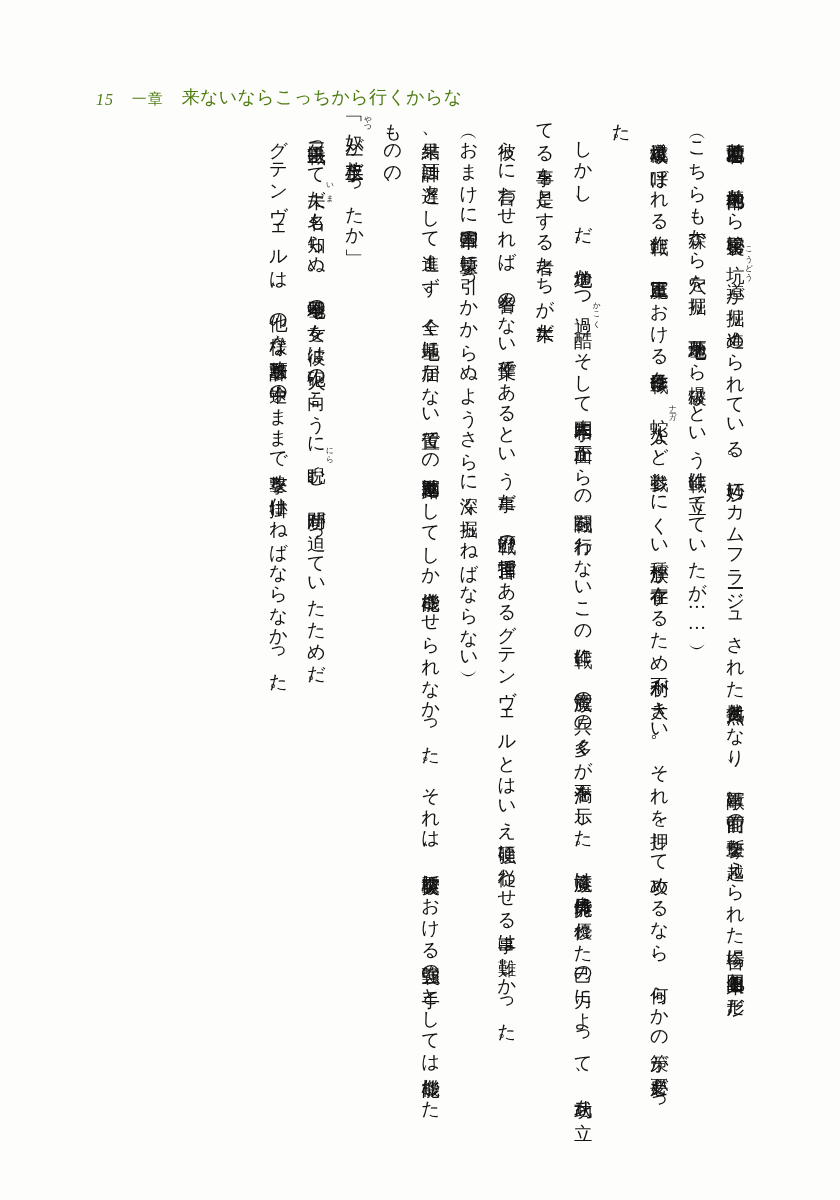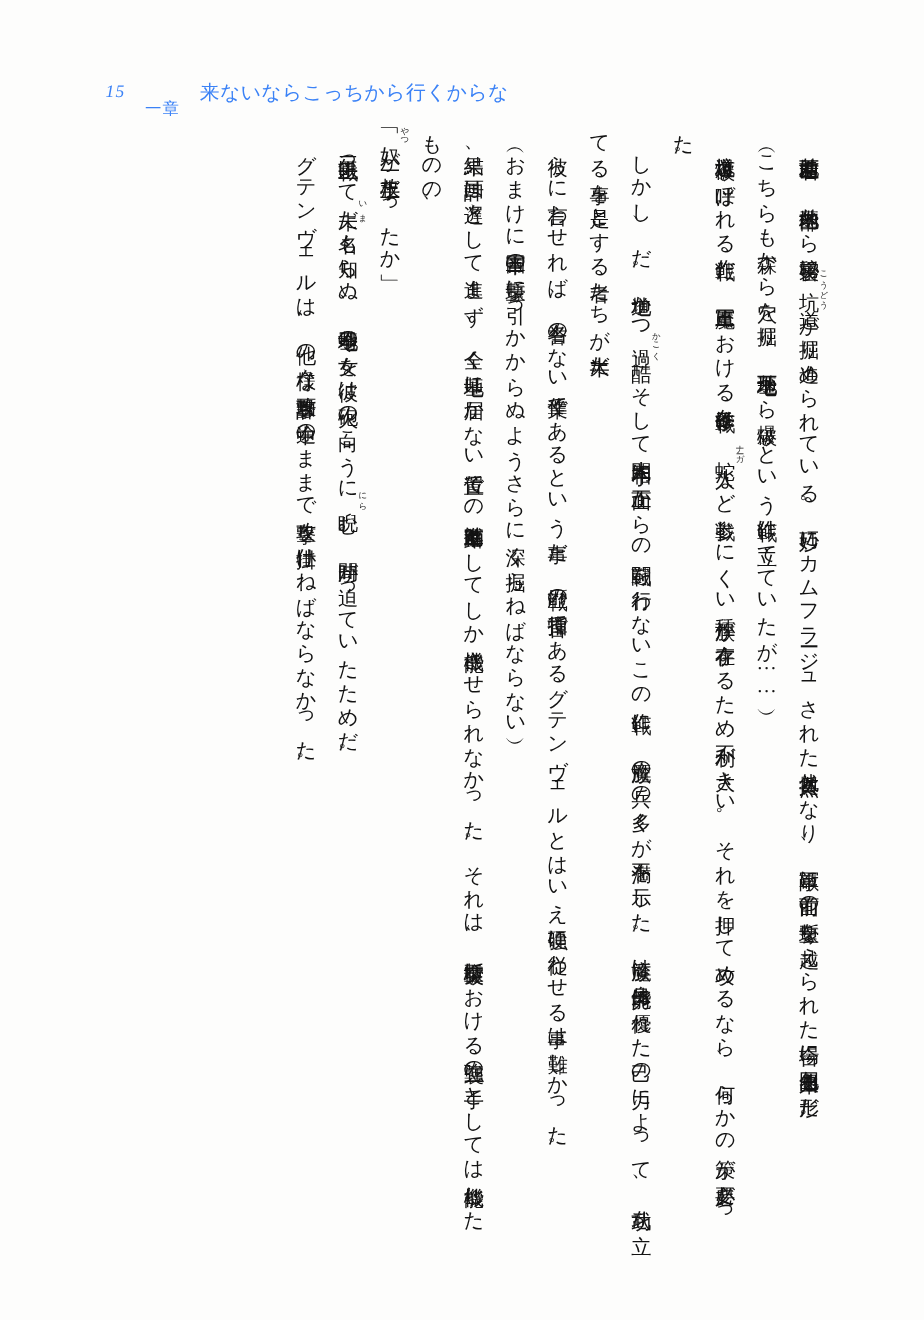--- a/index.html
+++ b/index.html
@@ -21,25 +21,25 @@
     inset: 0;
     background: #fdfdfc;
   }
 
   
   #header {
     position: absolute;
     top: 58px;
     left: 96px;
     display: flex;
-    align-items: center;
+    align-items: flex-end;
     gap: 18px;
     font-size: 15px;
     letter-spacing: 0.06em;
-    color: #3b82f6;
+    color: #4d7c0f;
   }
   #header .folio {
     font-family: "Liberation Serif", serif;
     font-style: italic;
     font-size: 16px;
   }
   #header .chapter-no {
     font-size: 15px;
     margin-top: 32px;
   }

